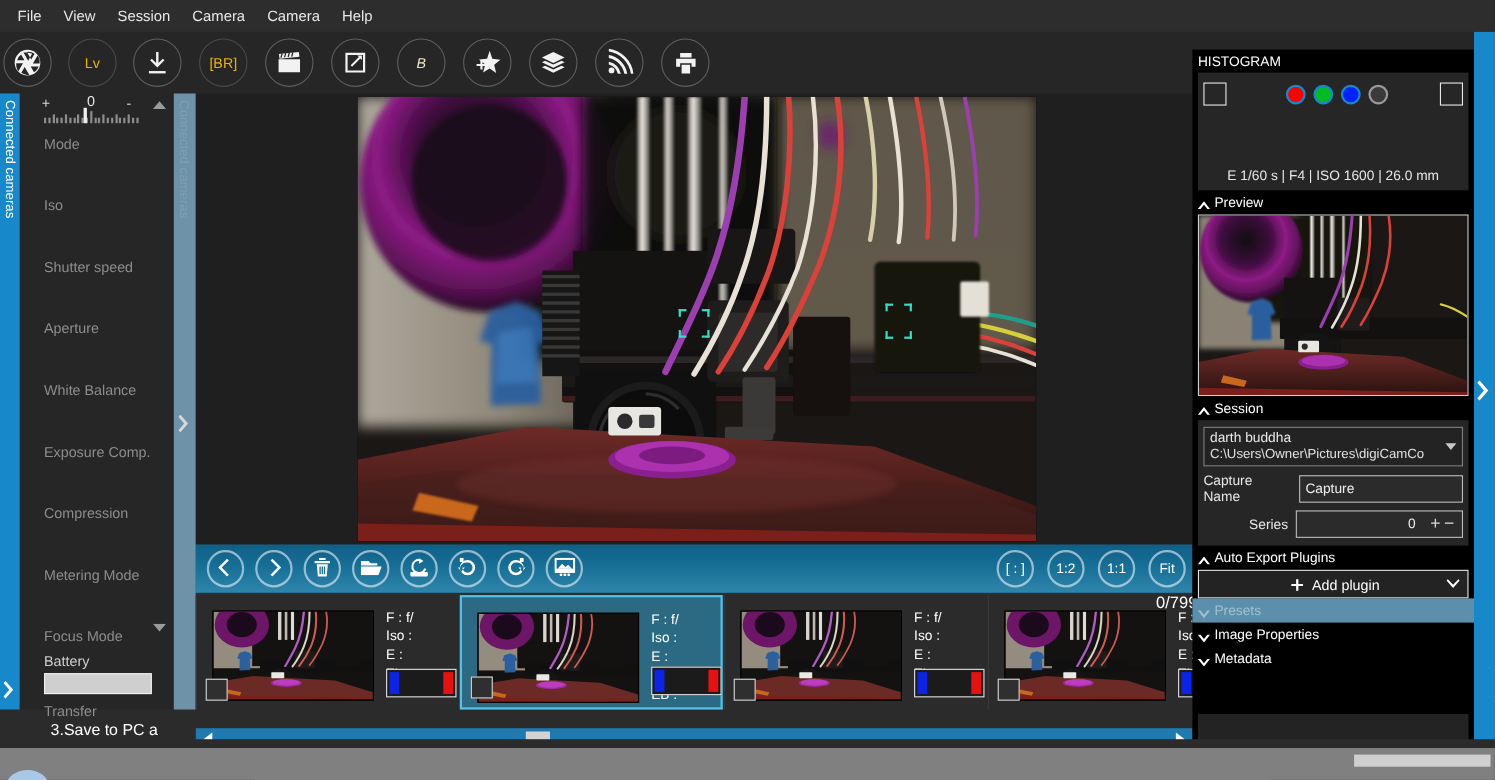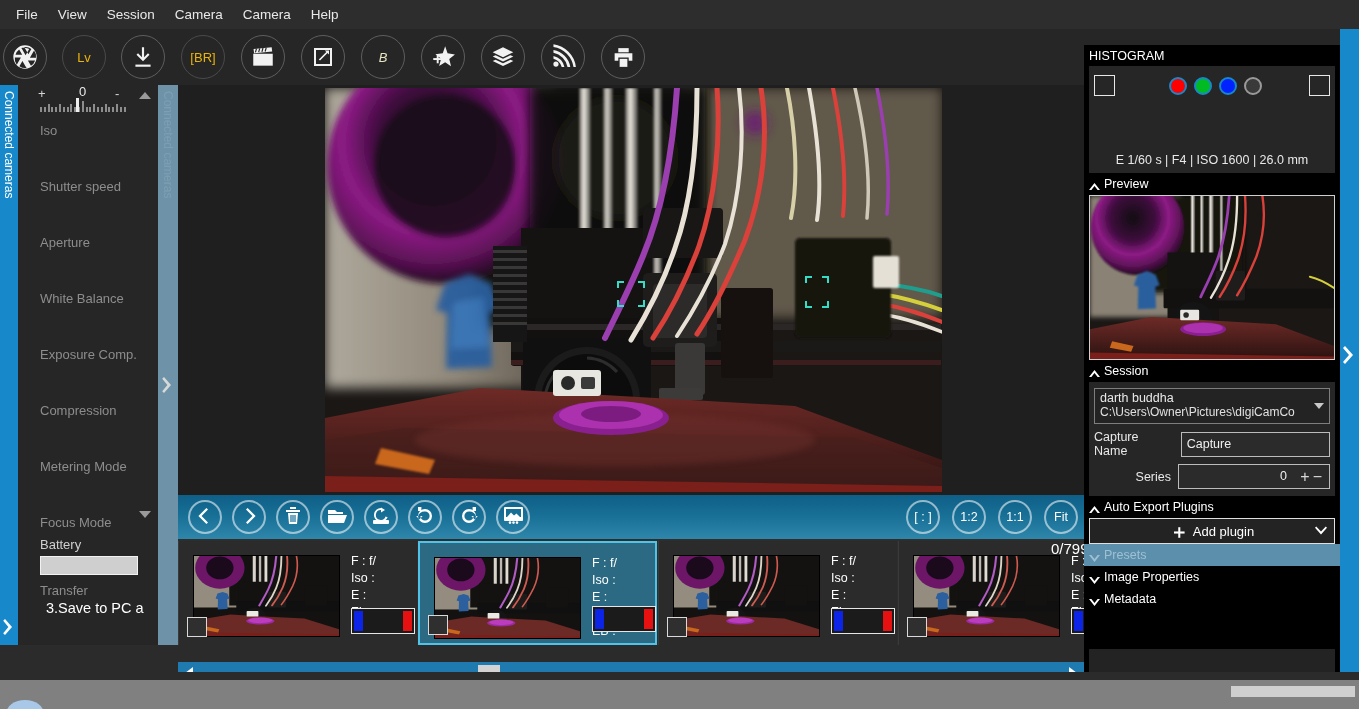--- a/index.html
+++ b/index.html
@@ -282,20 +282,21 @@
           <i style="left: 64.6px; height: 8px;"></i>
           <i style="left: 68.4px; height: 5px;"></i>
           <i style="left: 72.2px; height: 5px;"></i>
           <i style="left: 76px; height: 8px;"></i>
           <i style="left: 79.8px; height: 5px;"></i>
           <i style="left: 83.6px; height: 5px;"></i>
         </div>
       <div class="knob"></div>
       <div class="up"></div>
     </div>
+    <div class="prop"><span>Mode</span></div>
     <div class="prop"><span>Iso</span></div>
     <div class="prop"><span>Shutter speed</span></div>
     <div class="prop"><span>Aperture</span></div>
     <div class="prop"><span>White Balance</span></div>
     <div class="prop"><span>Exposure Comp.</span></div>
     <div class="prop"><span>Compression</span></div>
     <div class="prop"><span>Metering Mode</span></div>
     <div class="prop clipped">
       <span>Focus Mode</span>
       <div class="downarrow"></div>

